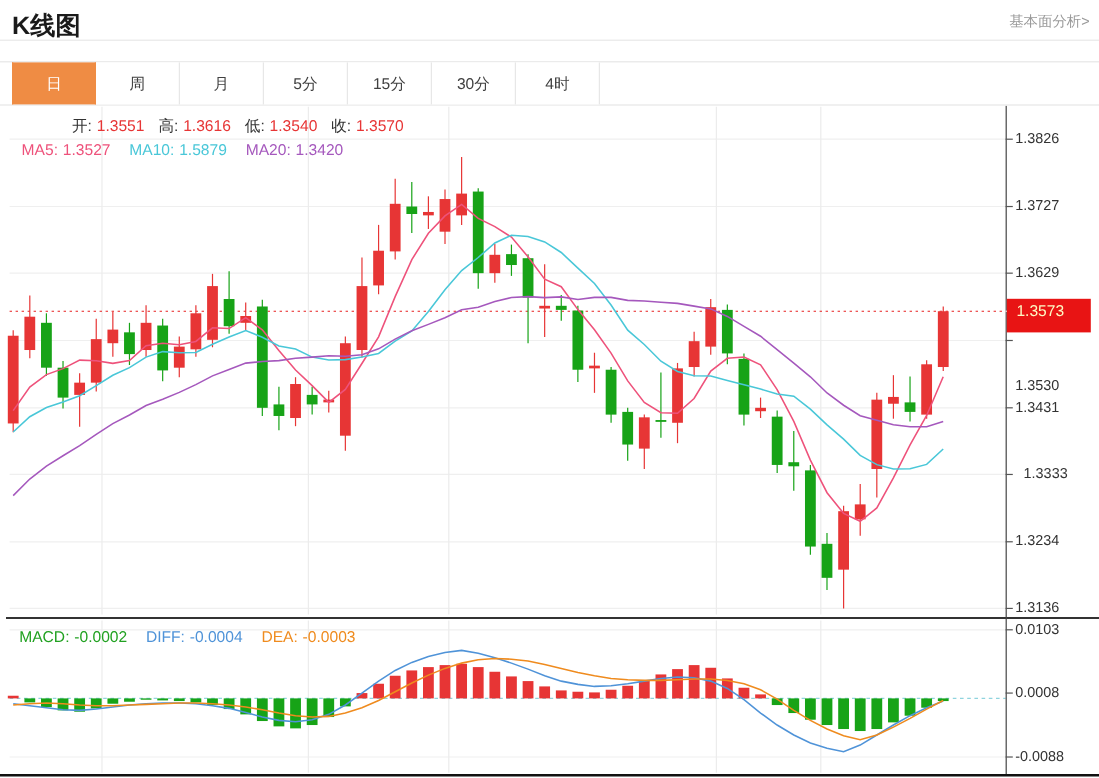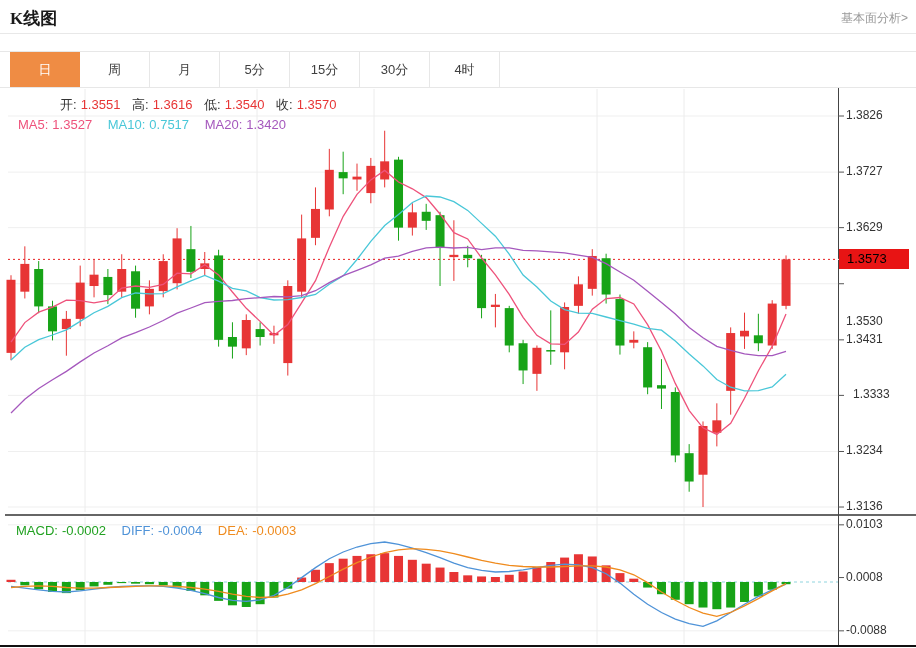--- a/index.html
+++ b/index.html
@@ -1,39 +1,39 @@
 <!DOCTYPE html>
 <html><head>
 <meta charset="utf-8">
 <style>
   html,body{margin:0;padding:0;background:#fff;}
   #app{position:relative;width:916px;height:648px;background:#fff;overflow:hidden;
        font-family:"Liberation Sans","DejaVu Sans",sans-serif;}
   #chart-svg{position:absolute;left:0;top:0;z-index:0;}
   .hdr{position:absolute;left:0;top:0;width:916px;height:33px;background:#fff;z-index:2;
        border-bottom:1px solid #e8e8e8;}
-  .hdr .title{position:absolute;left:10px;top:7px;font-size:17px;font-weight:bold;color:#1a1a1a;font-family:Liberation Serif, serif;}
+  .hdr .title{position:absolute;left:10px;top:7px;font-size:21px;font-weight:bold;color:#1a1a1a;}
   .hdr .link{position:absolute;right:8px;top:10px;font-size:12px;color:#999;cursor:pointer;text-decoration:none;}
   .tabbar{position:absolute;left:0;top:51px;width:916px;height:37px;z-index:2;background:#fff;
           border-top:1px solid #e7e7e7;border-bottom:1px solid #e7e7e7;box-sizing:border-box;
           display:flex;padding-left:10px;}
   .tab{width:70px;height:100%;line-height:35px;text-align:center;font-size:13px;color:#404040;
        border-right:1px solid #e7e7e7;box-sizing:border-box;cursor:pointer;background:#fff;}
   .tab:first-child{border-left:1px solid #e7e7e7;}
   .tab.active{background:#ef8c44;color:#fff;border-color:#ef8c44;}
   .legend{position:absolute;z-index:2;font-size:13px;white-space:nowrap;}
   .legend span{margin-right:4px;}
   .pair{margin-right:12px;display:inline-block;}
   #ohlc-legend{left:18px;top:96px;color:#333;margin-left:42px;}
   #ohlc-legend .val{color:#e73535;}
   #ma-legend{left:18px;top:117px;}
   #macd-legend{left:16px;top:523px;}
   .ylabel{position:absolute;left:846px;z-index:2;font-size:12px;color:#333;}
-  #price-marker{position:absolute;left:839px;width:70px;height:20px;line-height:20px;z-index:3;
-        background:#e81414;color:#000000;font-size:13px;padding-left:8px;box-sizing:border-box;}
+  #price-marker{position:absolute;left:839px;width:70px;height:28px;line-height:20px;z-index:3;
+        background:#e81414;color:#fef9c3;font-size:13px;padding-left:8px;box-sizing:border-box;}
 </style>
 </head>
 <body>
 
 <div id="app">
   <svg id="chart-svg" width="916" height="648">
       <line x1="8" y1="116" x2="838" y2="116" stroke="#efefef" stroke-width="1"></line>
       <line x1="8" y1="172.1033000000001" x2="838" y2="172.1033000000001" stroke="#efefef" stroke-width="1"></line>
       <line x1="8" y1="227.6399000000003" x2="838" y2="227.6399000000003" stroke="#efefef" stroke-width="1"></line>
       <line x1="8" y1="283.7432000000004" x2="838" y2="283.7432000000004" stroke="#efefef" stroke-width="1"></line>
@@ -265,21 +265,21 @@
 
   <div class="legend" id="ohlc-legend">
     <span>开:</span><span class="val">1.3551</span><span class="pair"></span>
     <span>高:</span><span class="val">1.3616</span><span class="pair"></span>
     <span>低:</span><span class="val">1.3540</span><span class="pair"></span>
     <span>收:</span><span class="val">1.3570</span>
   </div>
 
   <div class="legend" id="ma-legend">
     <span id="ma5c" style="color: rgb(238, 82, 123);"><span>MA5:</span><span>1.3527</span><span class="pair"></span></span>
-    <span id="ma10c" style="color: rgb(73, 199, 216);"><span>MA10:</span><span>0.7517</span><span class="pair"></span></span>
+    <span id="ma10c" style="color: rgb(73, 199, 216);"><span>MA10:</span><span>1.5879</span><span class="pair"></span></span>
     <span id="ma20c" style="color: rgb(165, 88, 189); margin-top: 36px;"><span>MA20:</span><span>1.3420</span></span>
   </div>
 
   <div class="legend" id="macd-legend">
     <span id="macdc" style="color: rgb(33, 161, 33); margin-top: 43px;"><span>MACD:</span><span>-0.0002</span><span class="pair"></span></span>
     <span id="diffc" style="color: rgb(79, 147, 216);"><span>DIFF:</span><span>-0.0004</span><span class="pair"></span></span>
     <span id="deac" style="color: rgb(239, 139, 30);"><span>DEA:</span><span>-0.0003</span></span>
   </div>
 
   <div id="ylabels">

